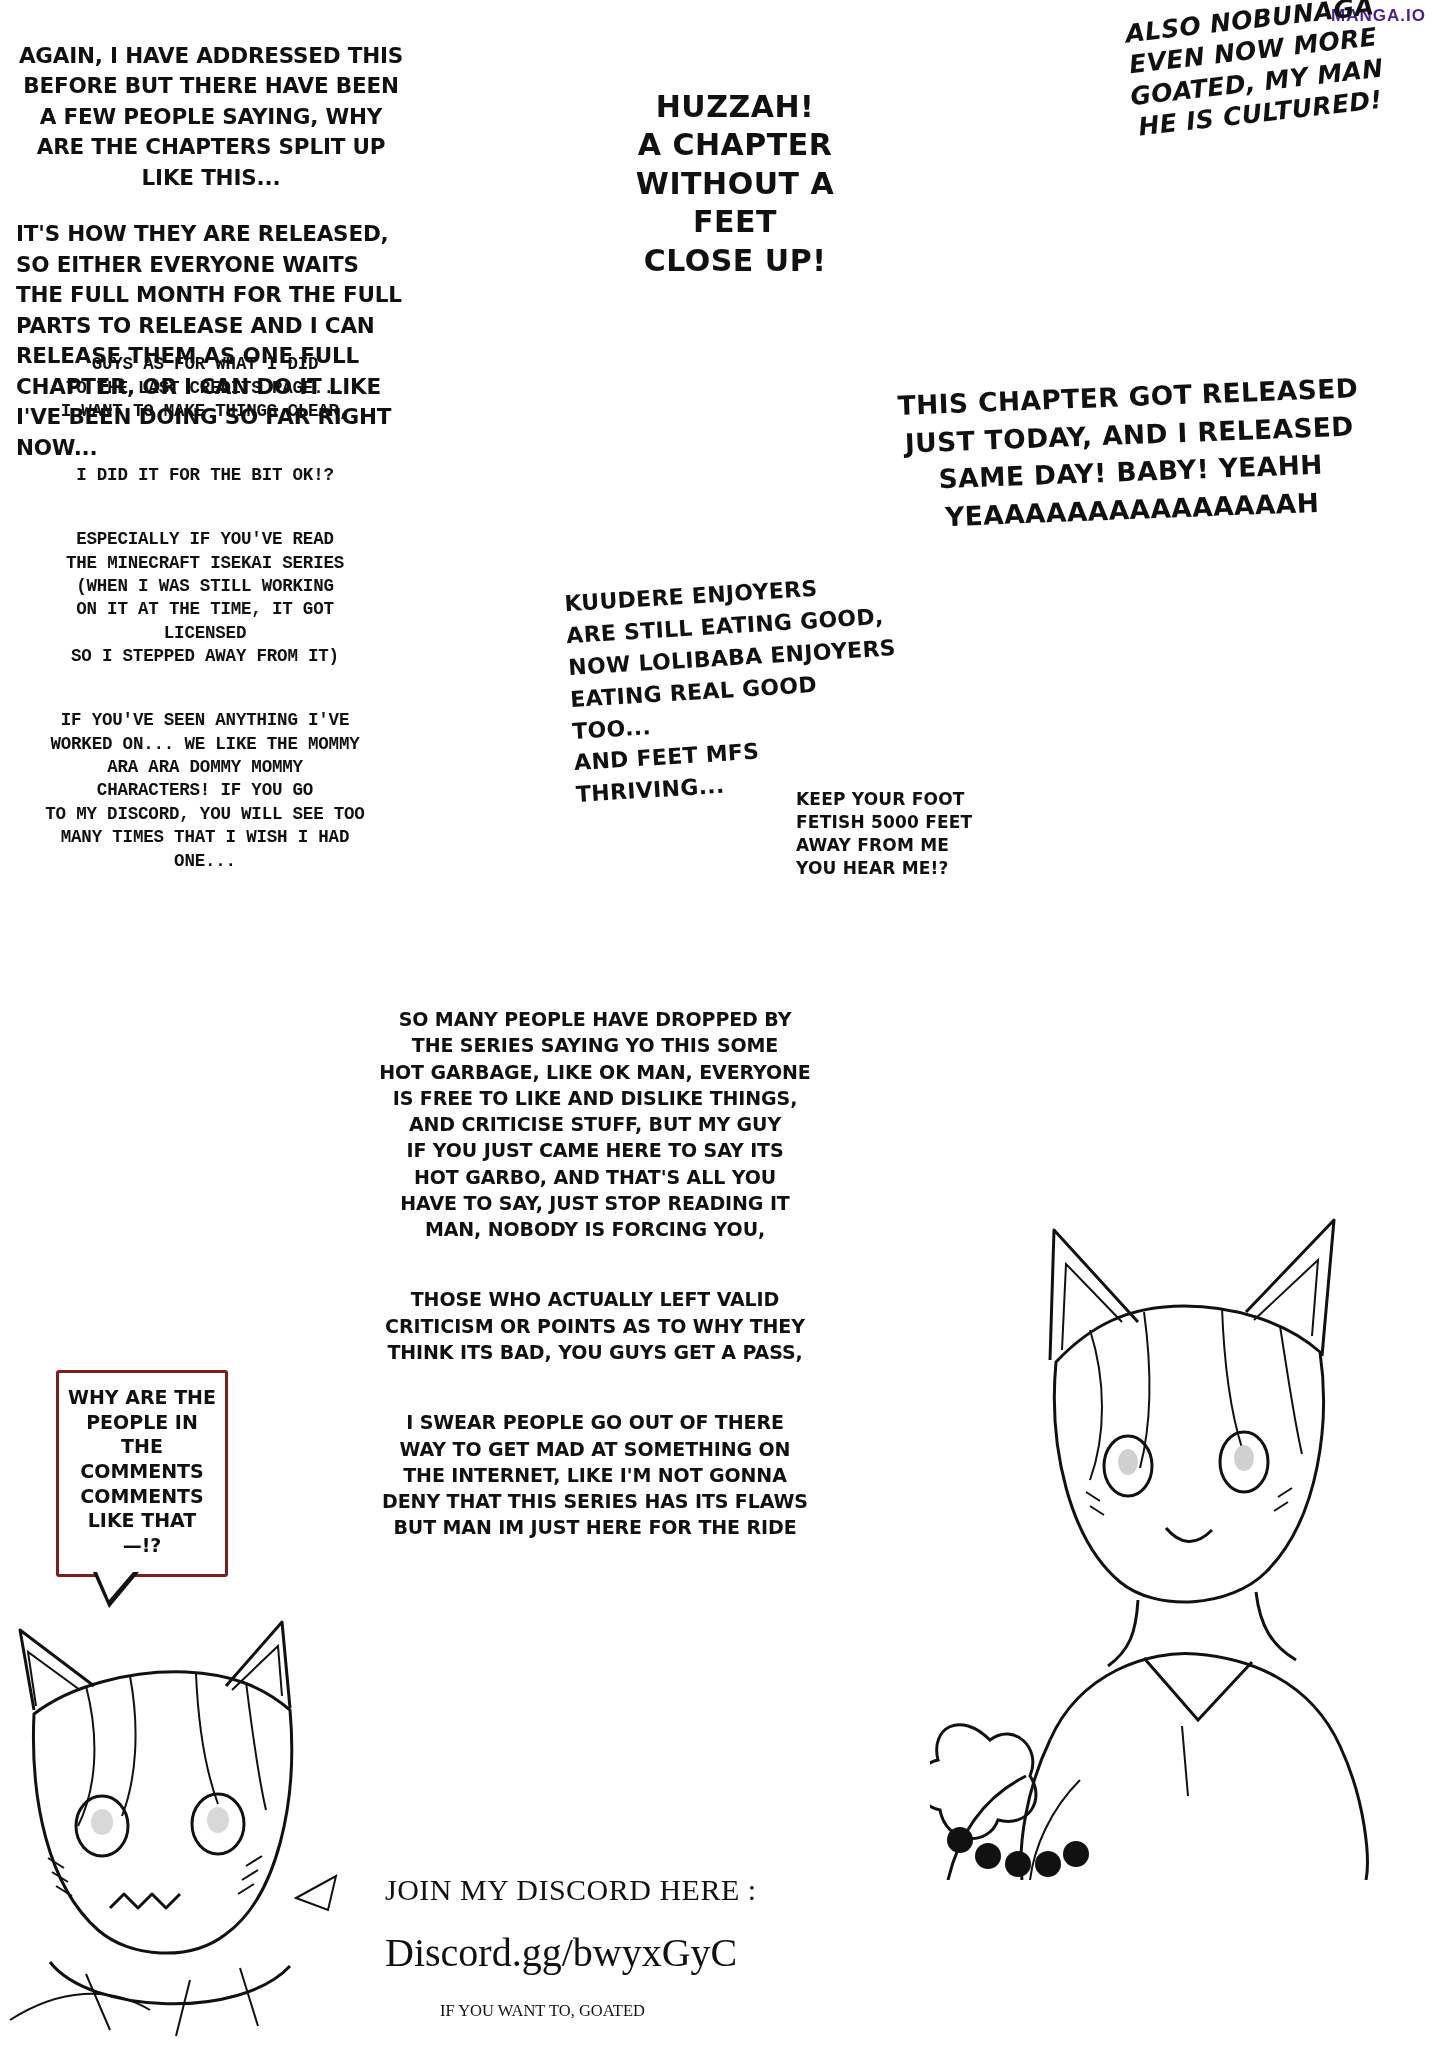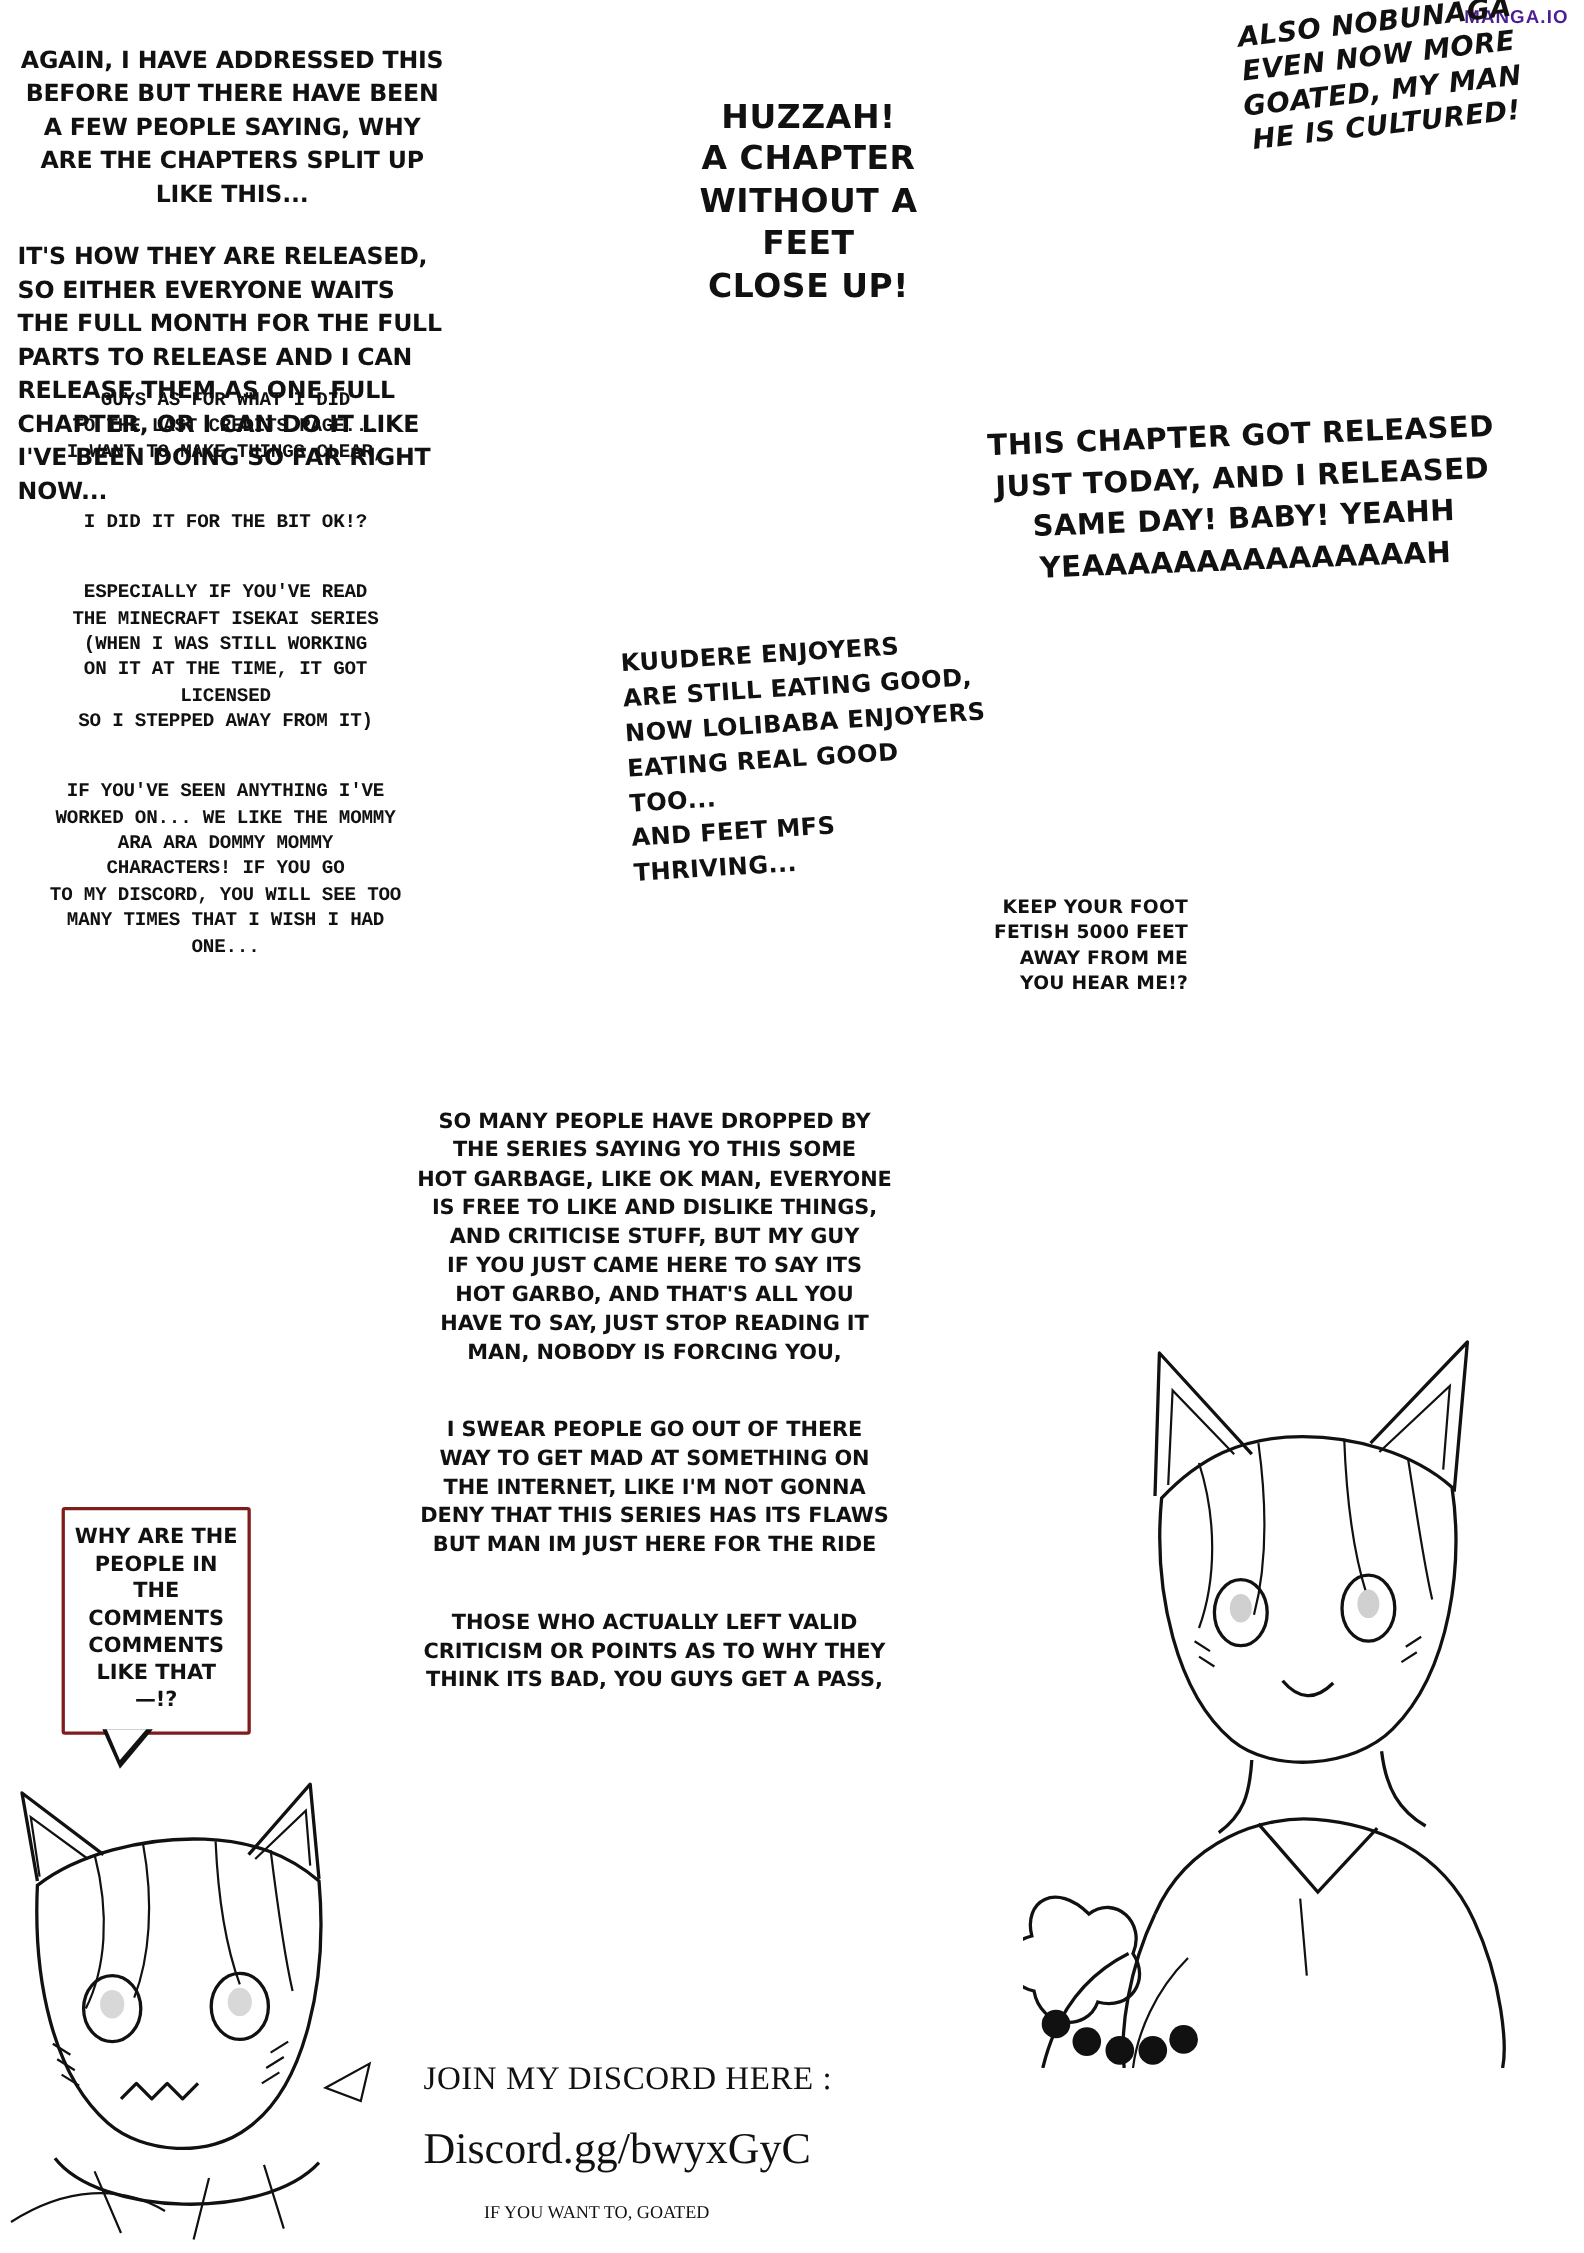--- a/index.html
+++ b/index.html
@@ -112,30 +112,29 @@
     line-height: 1.45;
     text-align: left;
     font-family: "DejaVu Sans", sans-serif;
     font-weight: bold;
     transform: rotate(-3.5deg);
     letter-spacing: 0.3px;
   }
 
   
   #foot-fetish {
-    left: 840px;
+    left: 796px;
     top: 788px;
     width: 240px;
     font-size: 17px;
     line-height: 1.35;
-    text-align: right;
+    text-align: left;
     font-family: "DejaVu Sans", sans-serif;
     font-weight: bold;
     letter-spacing: 0.2px;
-    margin-top: 26px;
   }
 
   
   #rant {
     left: 360px;
     top: 980px;
     width: 470px;
     font-size: 19px;
     line-height: 1.38;
     text-align: center;
@@ -280,28 +279,28 @@
   <div class="blk" id="rant">
     <p>SO MANY PEOPLE HAVE DROPPED BY
 THE SERIES SAYING YO THIS SOME
 HOT GARBAGE, LIKE OK MAN, EVERYONE
 IS FREE TO LIKE AND DISLIKE THINGS,
 AND CRITICISE STUFF, BUT MY GUY
 IF YOU JUST CAME HERE TO SAY ITS
 HOT GARBO, AND THAT'S ALL YOU
 HAVE TO SAY, JUST STOP READING IT
 MAN, NOBODY IS FORCING YOU,</p>
+    <p>THOSE WHO ACTUALLY LEFT VALID
+CRITICISM OR POINTS AS TO WHY THEY
+THINK ITS BAD, YOU GUYS GET A PASS,</p>
     <p>I SWEAR PEOPLE GO OUT OF THERE
 WAY TO GET MAD AT SOMETHING ON
 THE INTERNET, LIKE I'M NOT GONNA
 DENY THAT THIS SERIES HAS ITS FLAWS
 BUT MAN IM JUST HERE FOR THE RIDE</p>
-    <p>THOSE WHO ACTUALLY LEFT VALID
-CRITICISM OR POINTS AS TO WHY THEY
-THINK ITS BAD, YOU GUYS GET A PASS,</p>
   </div>
 
   <div id="bubble">
     <span>WHY ARE
 THE PEOPLE
 IN THE
 COMMENTS
 COMMENTS
 LIKE THAT
 —!?</span>

